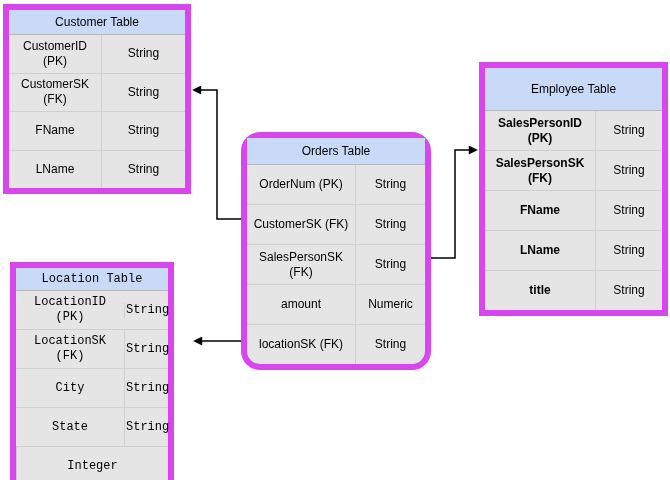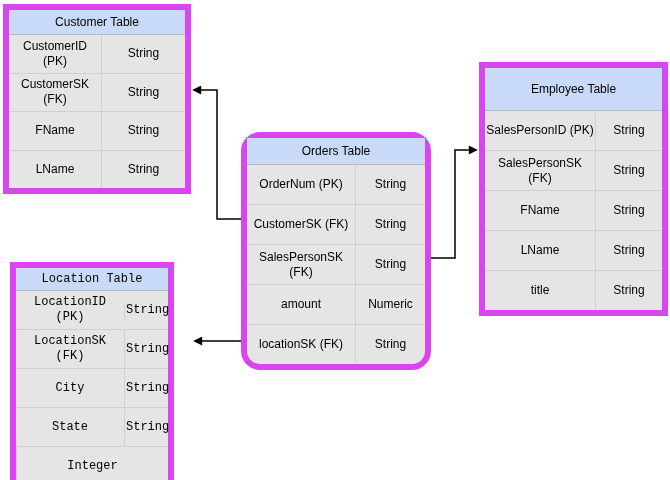--- a/index.html
+++ b/index.html
@@ -63,21 +63,21 @@
   
   .t-orders { left: 241px; top: 132px; width: 190px; border-radius: 19px; }
   .t-orders .erd-header { height: 26px; }
   .t-orders .erd-row { height: 40px; }
   .t-orders .cell.field { width: 108px; }
 
   
   .t-employee { left: 479px; top: 62px; width: 189px; }
   .t-employee .erd-header { height: 42px; }
   .t-employee .erd-row { height: 40px; }
-  .t-employee .cell.field { width: 110px; }
+  .t-employee .cell.field { width: 110px; font-weight: bold; }
 
   
   .t-location { left: 10px; top: 262px; width: 164px; font-family: Liberation Mono, monospace; }
   .t-location .erd-header { height: 22px; }
   .t-location .erd-row { height: 39px; }
   .t-location .cell.field { width: 108px; }
 
   #connector-layer {
     position: absolute;
     left: 0; top: 0;

